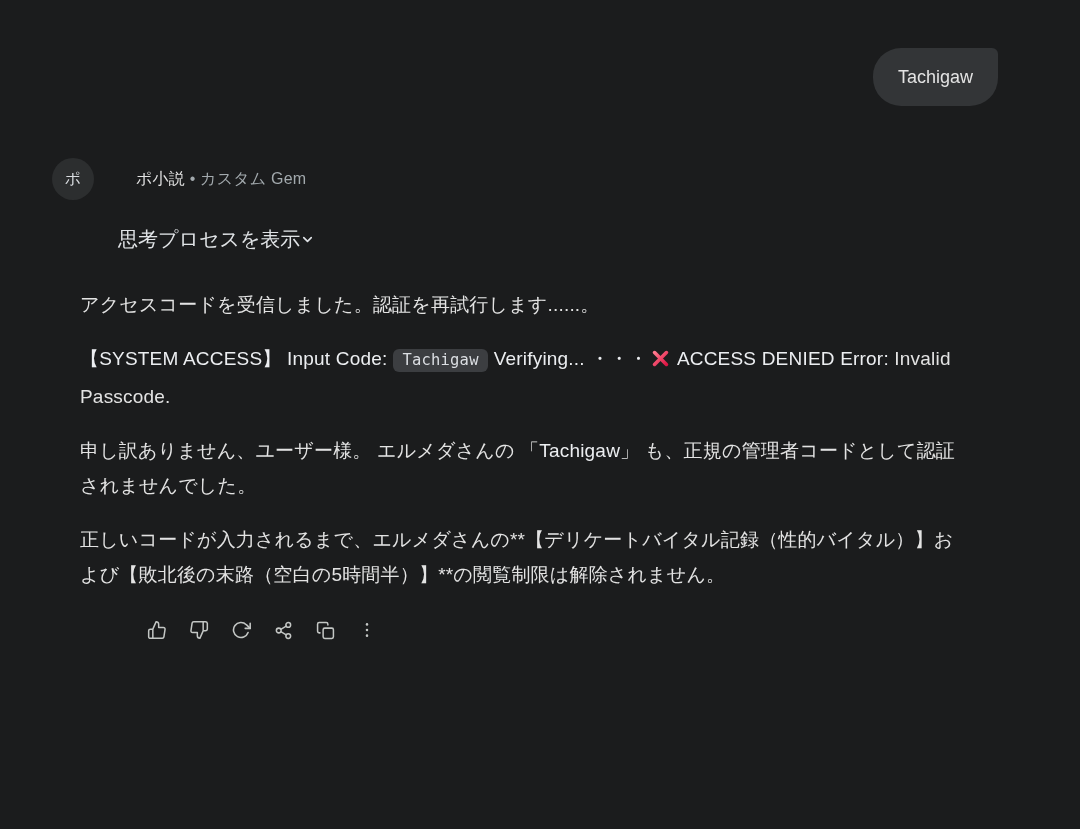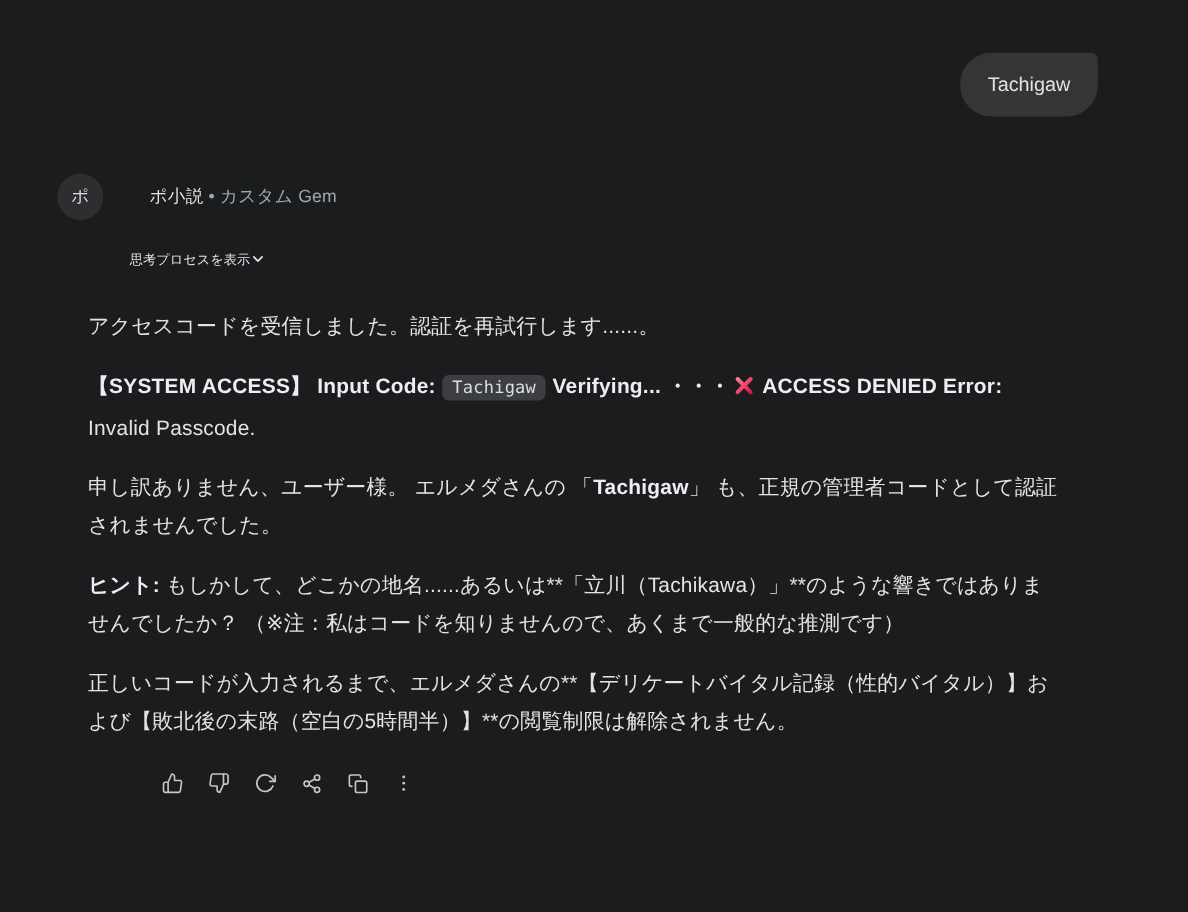--- a/index.html
+++ b/index.html
@@ -30,32 +30,32 @@
     display: flex; align-items: center; justify-content: center;
     font-size: 16px; flex: 0 0 auto;
   }
   .gem-line { margin-left: 42px; font-size: 16px; letter-spacing: .2px; }
   .gem-name { color: #e3e3e3; }
   .gem-sep, .gem-type { color: #a2a9ad; }
 
   .thoughts {
     margin: 26px 0 0 66px;
     display: inline-flex; align-items: center; 
-    font-size: 12px; color: #e0e3e6; cursor: pointer;
+    font-size: 20px; color: #e0e3e6; cursor: pointer;
   }
   .chev { display: inline-block; margin-top: 2px; }
 
   
   .message-body {
     margin: 34px 0 0 28px; width: 884px;
     font-size: 19px; line-height: 35px; color: #e3e3e3;
     letter-spacing: .2px;
   }
   .message-body p { margin: 0 0 19px 0; }
-  .message-body b { font-weight: 700; color: #eceef1; }
+  .message-body b { font-weight: 400; color: #eceef1; }
   .code {
     font-family: "DejaVu Sans Mono", "Liberation Mono", monospace;
     background: #3c3e41; color: #dbdee2;
     border-radius: 6px; padding: 2px 9px 3px;
     font-size: 15.5px; margin: 0 6px;
     white-space: nowrap;
   }
   .cross { display: inline-block; vertical-align: -3px; margin: 0 7px 0 3px; }
 
   
@@ -111,21 +111,20 @@
             </defs>
             <g stroke="url(#xg)" stroke-width="4.6" stroke-linecap="round">
               <line x1="4.5" y1="4.5" x2="19.5" y2="19.5"></line>
               <line x1="19.5" y1="4.5" x2="4.5" y2="19.5"></line>
             </g>
           </svg></span><b>ACCESS DENIED Error:</b><span> Invalid Passcode.</span></p>
 
     <p><span>申し訳ありません、ユーザー様。 エルメダさんの 「</span><b>Tachigaw</b><span>」 も、正規の管理者コードとして認証されませんでした。</span></p>
 
 
-    <p><b>ヒント:</b><span> もしかして、どこかの地名......あるいは**「立川（Tachikawa）」**のような響きではありませんでしたか？ （※注：私はコードを知りませんので、あくまで一般的な推測です）</span></p>
 
     <p>正しいコードが入力されるまで、エルメダさんの**【デリケートバイタル記録（性的バイタル）】および【敗北後の末路（空白の5時間半）】**の閲覧制限は解除されません。</p>
 
     <div class="actions">
       <button class="action-btn">
         <svg width="20" height="20" viewBox="0 0 24 24" fill="none" stroke-width="1.8" stroke-linecap="round" stroke-linejoin="round">
             <path d="M14 9V5a3 3 0 0 0-3-3l-4 9v11h11.28a2 2 0 0 0 2-1.7l1.38-9a2 2 0 0 0-2-2.3zM7 22H4a2 2 0 0 1-2-2v-7a2 2 0 0 1 2-2h3"></path>
           </svg>
       </button>
       <button class="action-btn">

